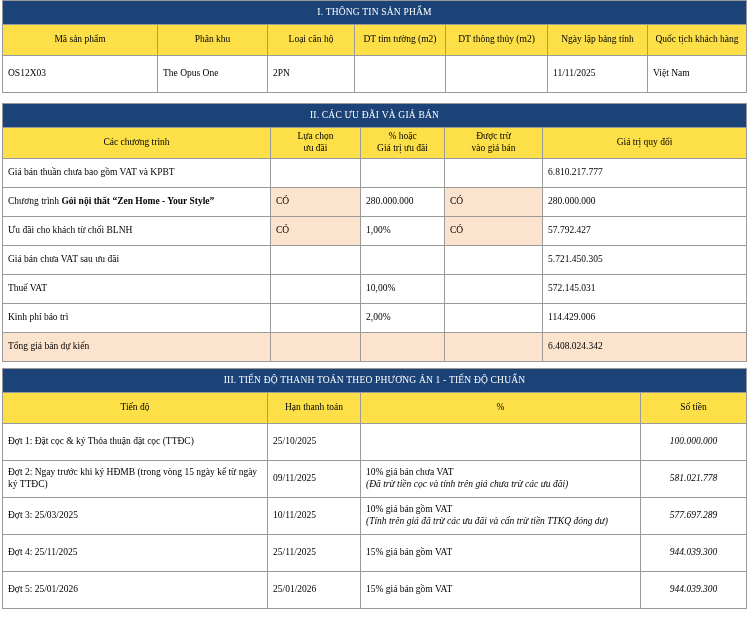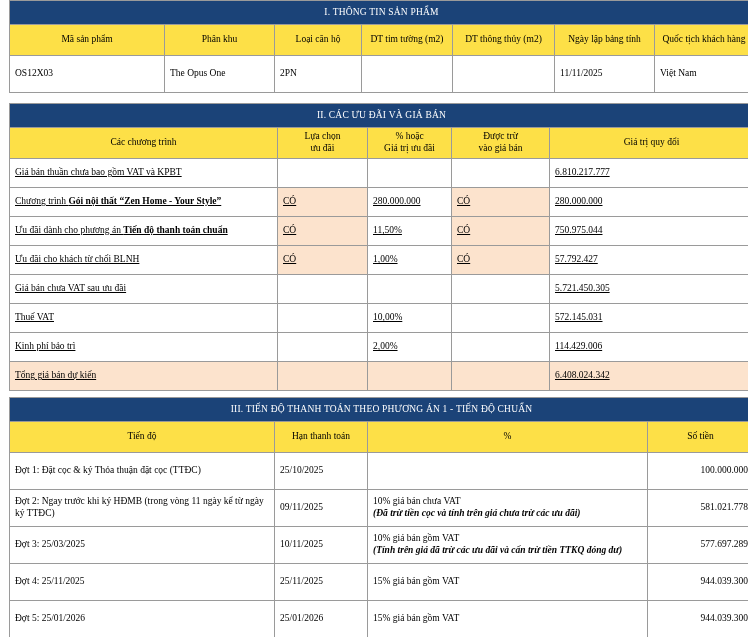--- a/index.html
+++ b/index.html
@@ -12,21 +12,21 @@
     height: 637px;
     font-family: "Liberation Serif", "DejaVu Serif", serif;
     color: #000000;
     overflow: hidden;
   }
   .page {
     width: 748px;
     height: 637px;
     position: relative;
     box-sizing: border-box;
-    padding: 0 9px;
+    padding: 0 2px;
   }
 
   table.sheet {
     width: 744px;
     border-collapse: collapse;
     table-layout: fixed;
   }
   table.sheet td, table.sheet th {
     border: 1px solid #9a9a9a;
     font-weight: normal;
@@ -54,32 +54,32 @@
     background: #fde047;
     font-weight: bold;
     text-align: center;
     font-size: 9.5px;
     height: 26px;
     border: 1px solid #9a9a9a;
   }
 
   .c  { text-align: left; }
   .l  { text-align: left; }
-  .r  { text-align: right; }
+  .r  { text-align: center; font-style: italic; }
   .b  { font-weight: bold; }
   .peach { background: #fce3cd; }
 
-  .row-tall td { height: 24px; text-decoration: underline; }
+  .row-tall td { height: 24px; }
   .row-xtall td { height: 32px; }
 
   .spacer { height: 10px; }
   .spacer-sm { height: 6px; }
 
   .note {
-    font-weight: bold;
+    font-weight: normal;
     font-style: italic;
     display: block;
   }
   .pct-main { display: block; }
 </style>
 </head>
 <body>
 
 <div class="page">
 
@@ -158,27 +158,20 @@
     </tr>
 
     <tr class="row-tall">
       <td class="l"><span>Chương trình </span><b>Gói nội thất “Zen Home - Your Style”</b></td>
       <td class="c peach">CÓ</td>
       <td class="c">280.000.000</td>
       <td class="c peach">CÓ</td>
       <td class="c">280.000.000</td>
     </tr>
 
-    <tr class="row-tall">
-      <td class="l"><span>Ưu đãi dành cho phương án </span><b>Tiến độ thanh toán chuẩn</b></td>
-      <td class="c peach">CÓ</td>
-      <td class="c">11,50%</td>
-      <td class="c peach">CÓ</td>
-      <td class="c">750.975.044</td>
-    </tr>
 
     <tr class="row-tall">
       <td class="l">Ưu đãi cho khách từ chối BLNH</td>
       <td class="c peach">CÓ</td>
       <td class="c">1,00%</td>
       <td class="c peach">CÓ</td>
       <td class="c">57.792.427</td>
     </tr>
 
     <tr class="row-tall">
@@ -238,21 +231,21 @@
     <tr class="row-xtall">
       <td class="l">Đợt 1: Đặt cọc &amp; ký Thỏa thuận đặt cọc (TTĐC)</td>
       <td class="c">25/10/2025</td>
       <td class="l">
         <span class="pct-main"></span>
       </td>
       <td class="r b">100.000.000</td>
     </tr>
 
     <tr class="row-xtall">
-      <td class="l">Đợt 2: Ngay trước khi ký HĐMB (trong vòng 11 ngày kể từ ngày ký TTĐC)</td>
+      <td class="l">Đợt 2: Ngay trước khi ký HĐMB (trong vòng 15 ngày kể từ ngày ký TTĐC)</td>
       <td class="c">09/11/2025</td>
       <td class="l">
         <span class="pct-main">10% giá bán chưa VAT</span>
         <span class="note">(Đã trừ tiền cọc và tính trên giá chưa trừ các ưu đãi)</span>
       </td>
       <td class="r">581.021.778</td>
     </tr>
 
     <tr class="row-xtall">
       <td class="l">Đợt 3: 25/03/2025</td>

